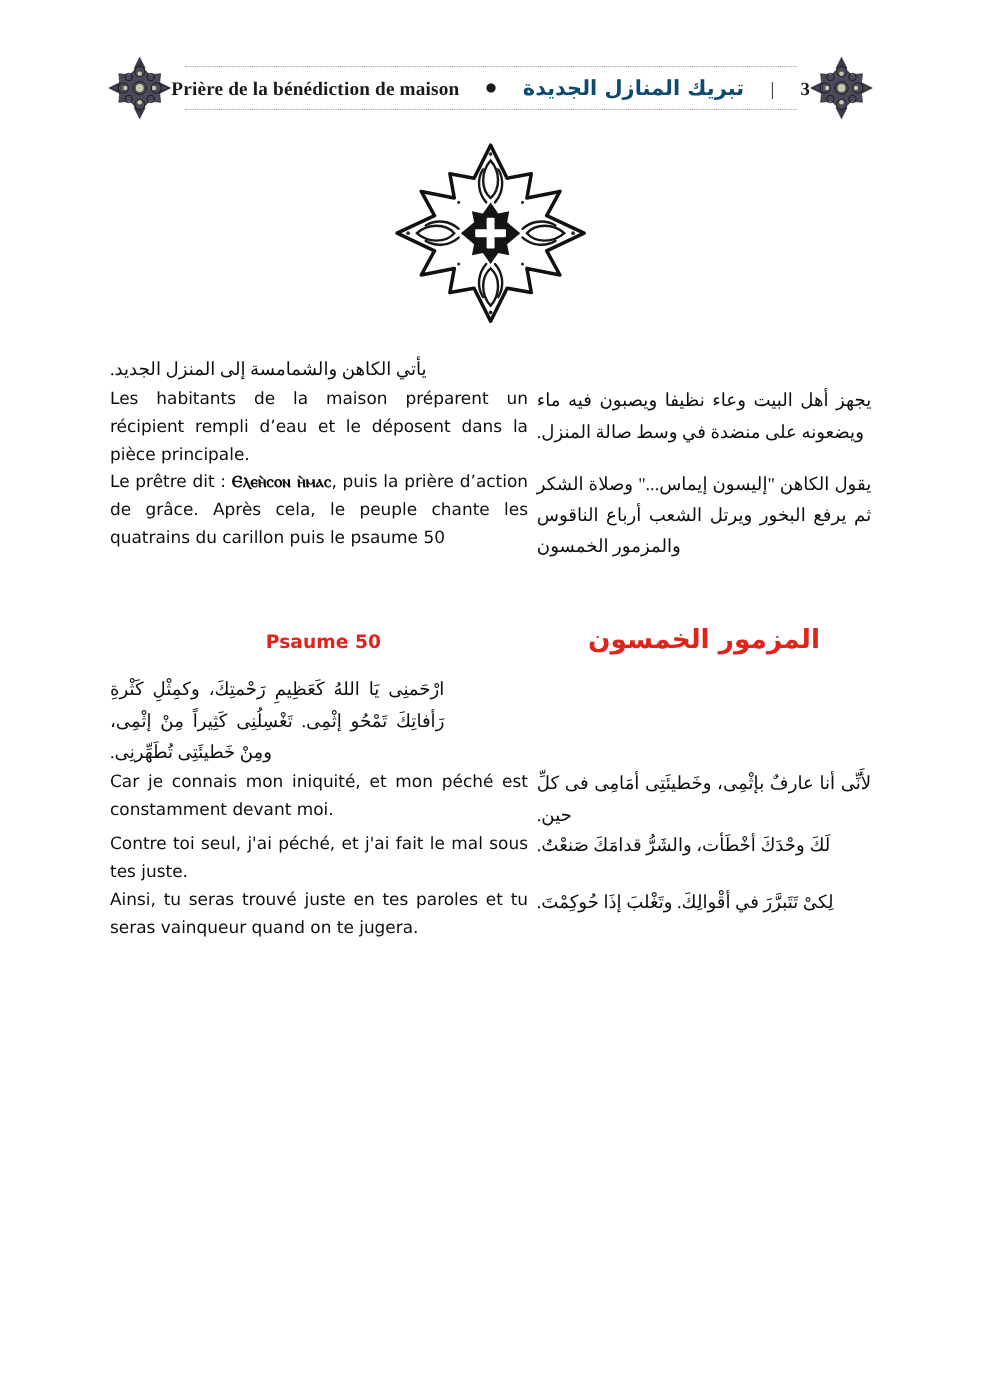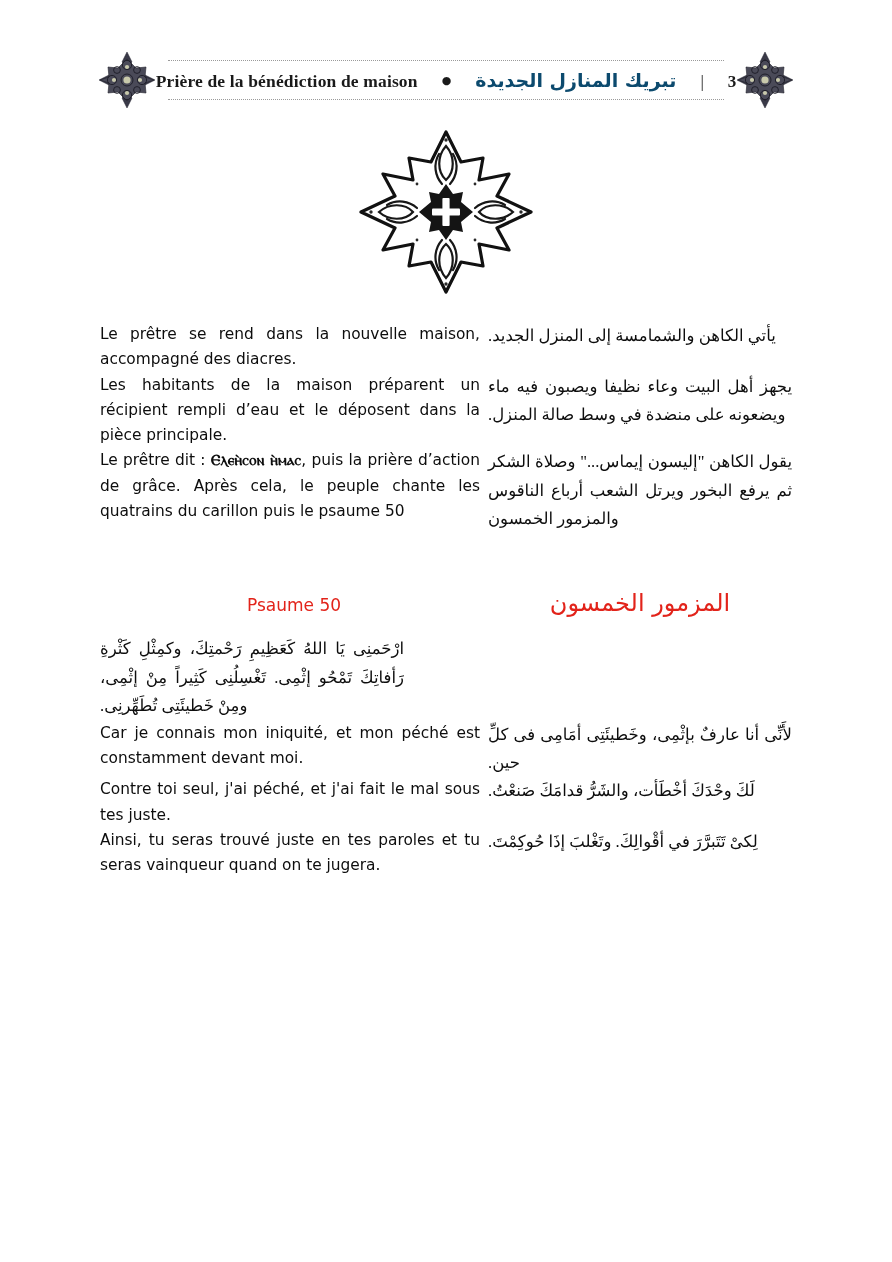--- a/index.html
+++ b/index.html
@@ -179,20 +179,21 @@
   }
 
   
   .section-gap { height: 56px; }
 
   .heading-row {
     display: flex;
     align-items: baseline;
     width: 100%;
     margin-bottom: 18px;
+    font-weight: bold;
   }
   .head-fr {
     width: 388px;
     flex: 0 0 388px;
     text-align: center;
     font-family: "DejaVu Sans", sans-serif;
     font-size: 17px;
     color: #e2231a;
   }
   .head-ar {
@@ -338,23 +339,20 @@
         <circle cx="118" cy="56" r="1.4"></circle>
         <circle cx="60" cy="112" r="1.4"></circle>
         <circle cx="118" cy="112" r="1.4"></circle>
       </g>
     </svg>
   </div>
 
   <div class="content">
 
     <div class="row">
-      <div class="col-fr">
-        <p class="fr">Le prêtre se rend dans la nouvelle maison, accompagné des diacres.</p>
-      </div>
       <div class="col-ar">
         <p class="ar">يأتي الكاهن والشمامسة إلى المنزل الجديد.</p>
       </div>
     </div>
 
     <div class="row">
       <div class="col-fr">
         <p class="fr">Les habitants de la maison préparent un récipient rempli d’eau et le déposent dans la pièce principale.</p>
       </div>
       <div class="col-ar">

